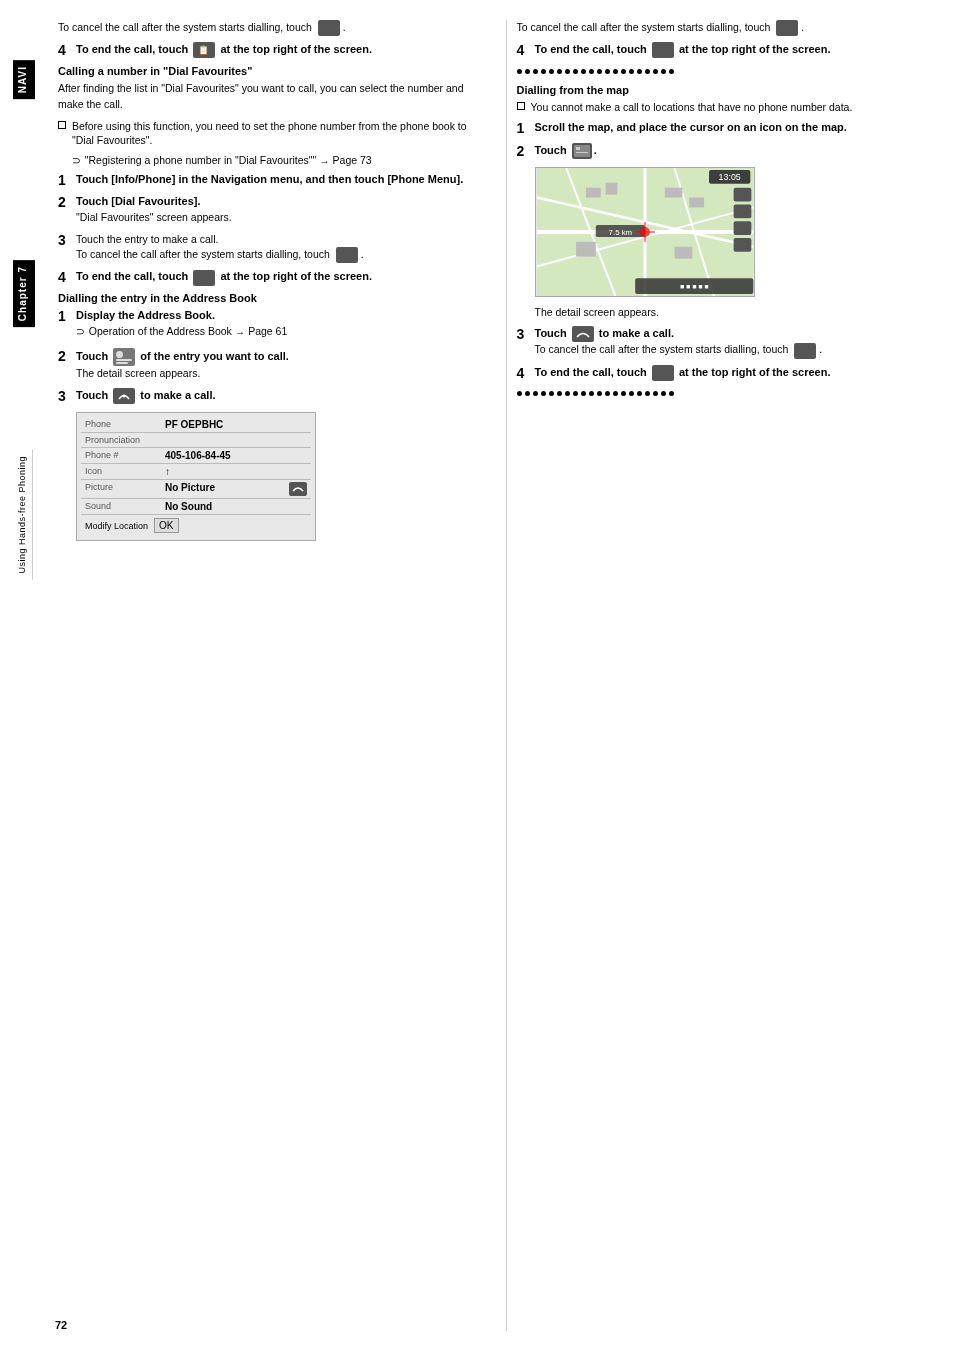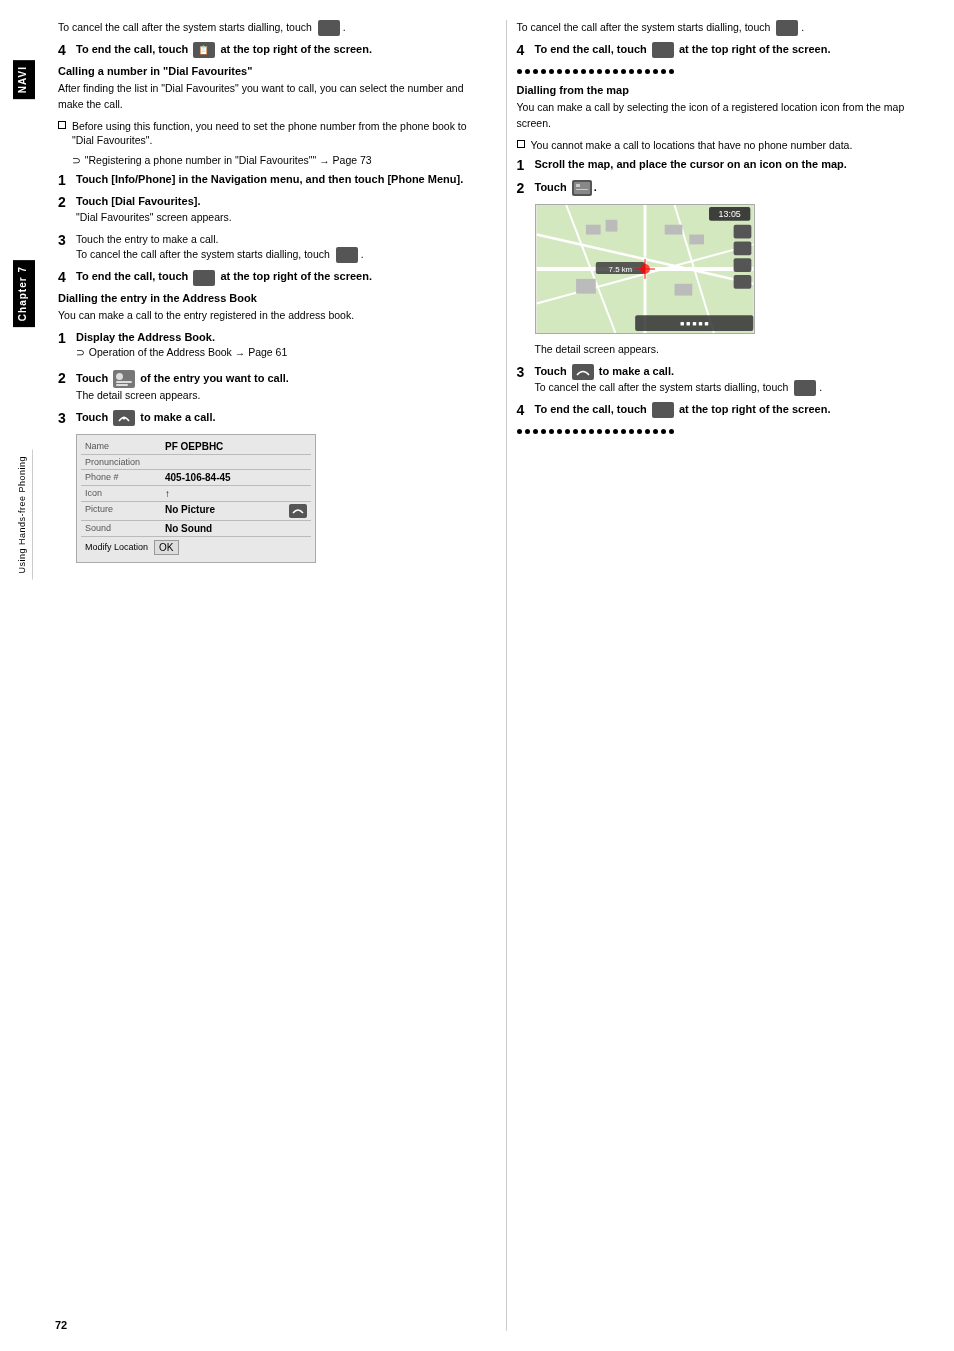--- a/index.html
+++ b/index.html
@@ -336,21 +336,20 @@
             <span>To end the call, touch</span>
             <svg width="22" height="16" viewBox="0 0 22 16" xmlns="http://www.w3.org/2000/svg" style="vertical-align:middle;margin:0 2px;">
               <rect width="22" height="16" rx="2" fill="#555"></rect>
             </svg>
             <span>at the top right of the screen.</span>
           </p>
         </div>
       </div>
 
       <div class="section-heading">Dialling the entry in the Address Book</div>
-      <p class="section-text">You can make a call to the entry registered in the address book.</p>
 
 
       <div class="step">
         <div class="step-number">1</div>
         <div class="step-content">
           <p class="step-title">Display the Address Book.</p>
           <div class="arrow-item" style="padding-left:0;">
             <span class="arrow-sym">⊃</span>
             <span>Operation of the Address Book → Page 61</span>
           </div>
@@ -382,21 +381,21 @@
             <svg width="22" height="16" viewBox="0 0 22 16" xmlns="http://www.w3.org/2000/svg" style="vertical-align:middle;margin:0 2px;">
               <rect width="22" height="16" rx="2" fill="#555"></rect>
               <path d="M6 11 Q11 4 16 11" stroke="white" stroke-width="1.5" fill="none"></path>
               <circle cx="11" cy="8" r="1.5" fill="white"></circle>
             </svg>
             <span>to make a call.</span>
           </p>
 
           <div class="address-book-screenshot">
             <div class="ab-row">
-              <span class="ab-label">Name</span>
+              <span class="ab-label">Phone</span>
               <span class="ab-value">PF OEPBHC</span>
             </div>
             <div class="ab-row">
               <span class="ab-label">Pronunciation</span>
               <span class="ab-value"></span>
             </div>
             <div class="ab-row">
               <span class="ab-label">Phone #</span>
               <span class="ab-value">405-106-84-45</span>
             </div>
@@ -464,21 +463,20 @@
         <div class="dot"></div>
         <div class="dot"></div>
         <div class="dot"></div>
         <div class="dot"></div>
         <div class="dot"></div>
         <div class="dot"></div>
         <div class="dot"></div>
       </div>
 
       <div class="section-heading">Dialling from the map</div>
-      <p class="section-text">You can make a call by selecting the icon of a registered location icon from the map screen.</p>
 
       <div class="bullet-item">
         <div class="bullet-square"></div>
         <span>You cannot make a call to locations that have no phone number data.</span>
       </div>
 
       <div class="step">
         <div class="step-number">1</div>
         <div class="step-content">
           <p class="step-title">Scroll the map, and place the cursor on an icon on the map.</p>

